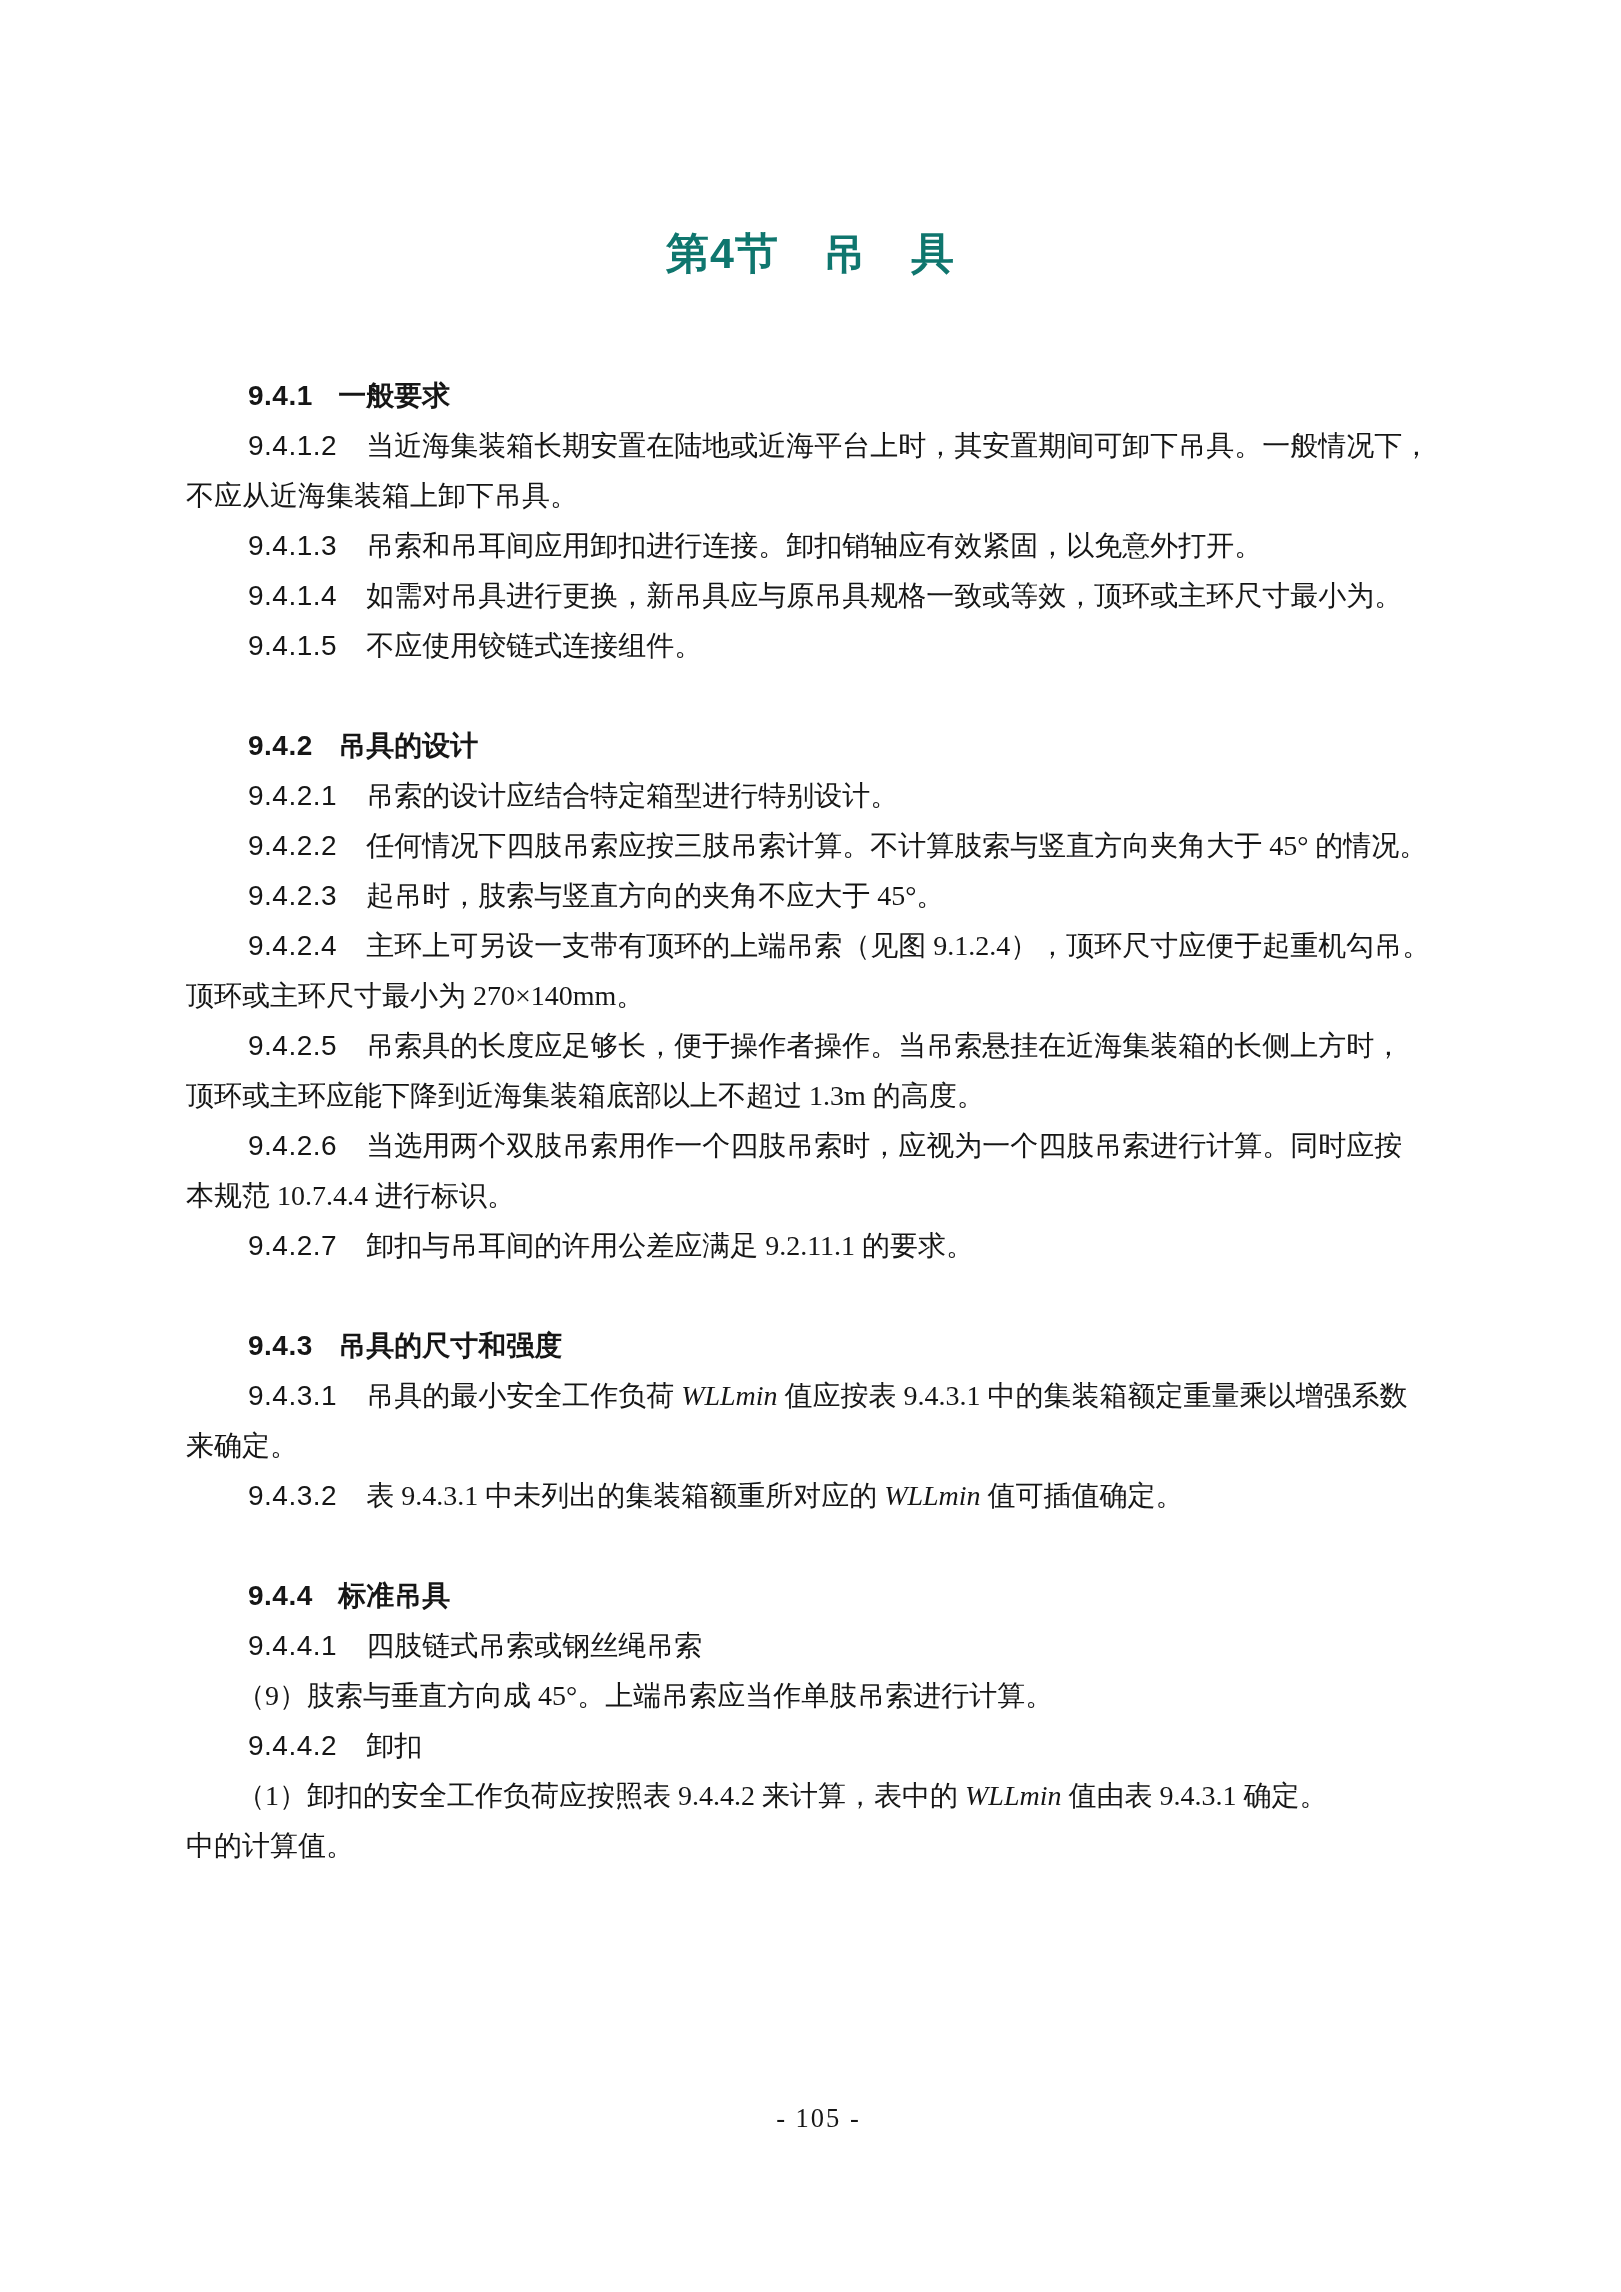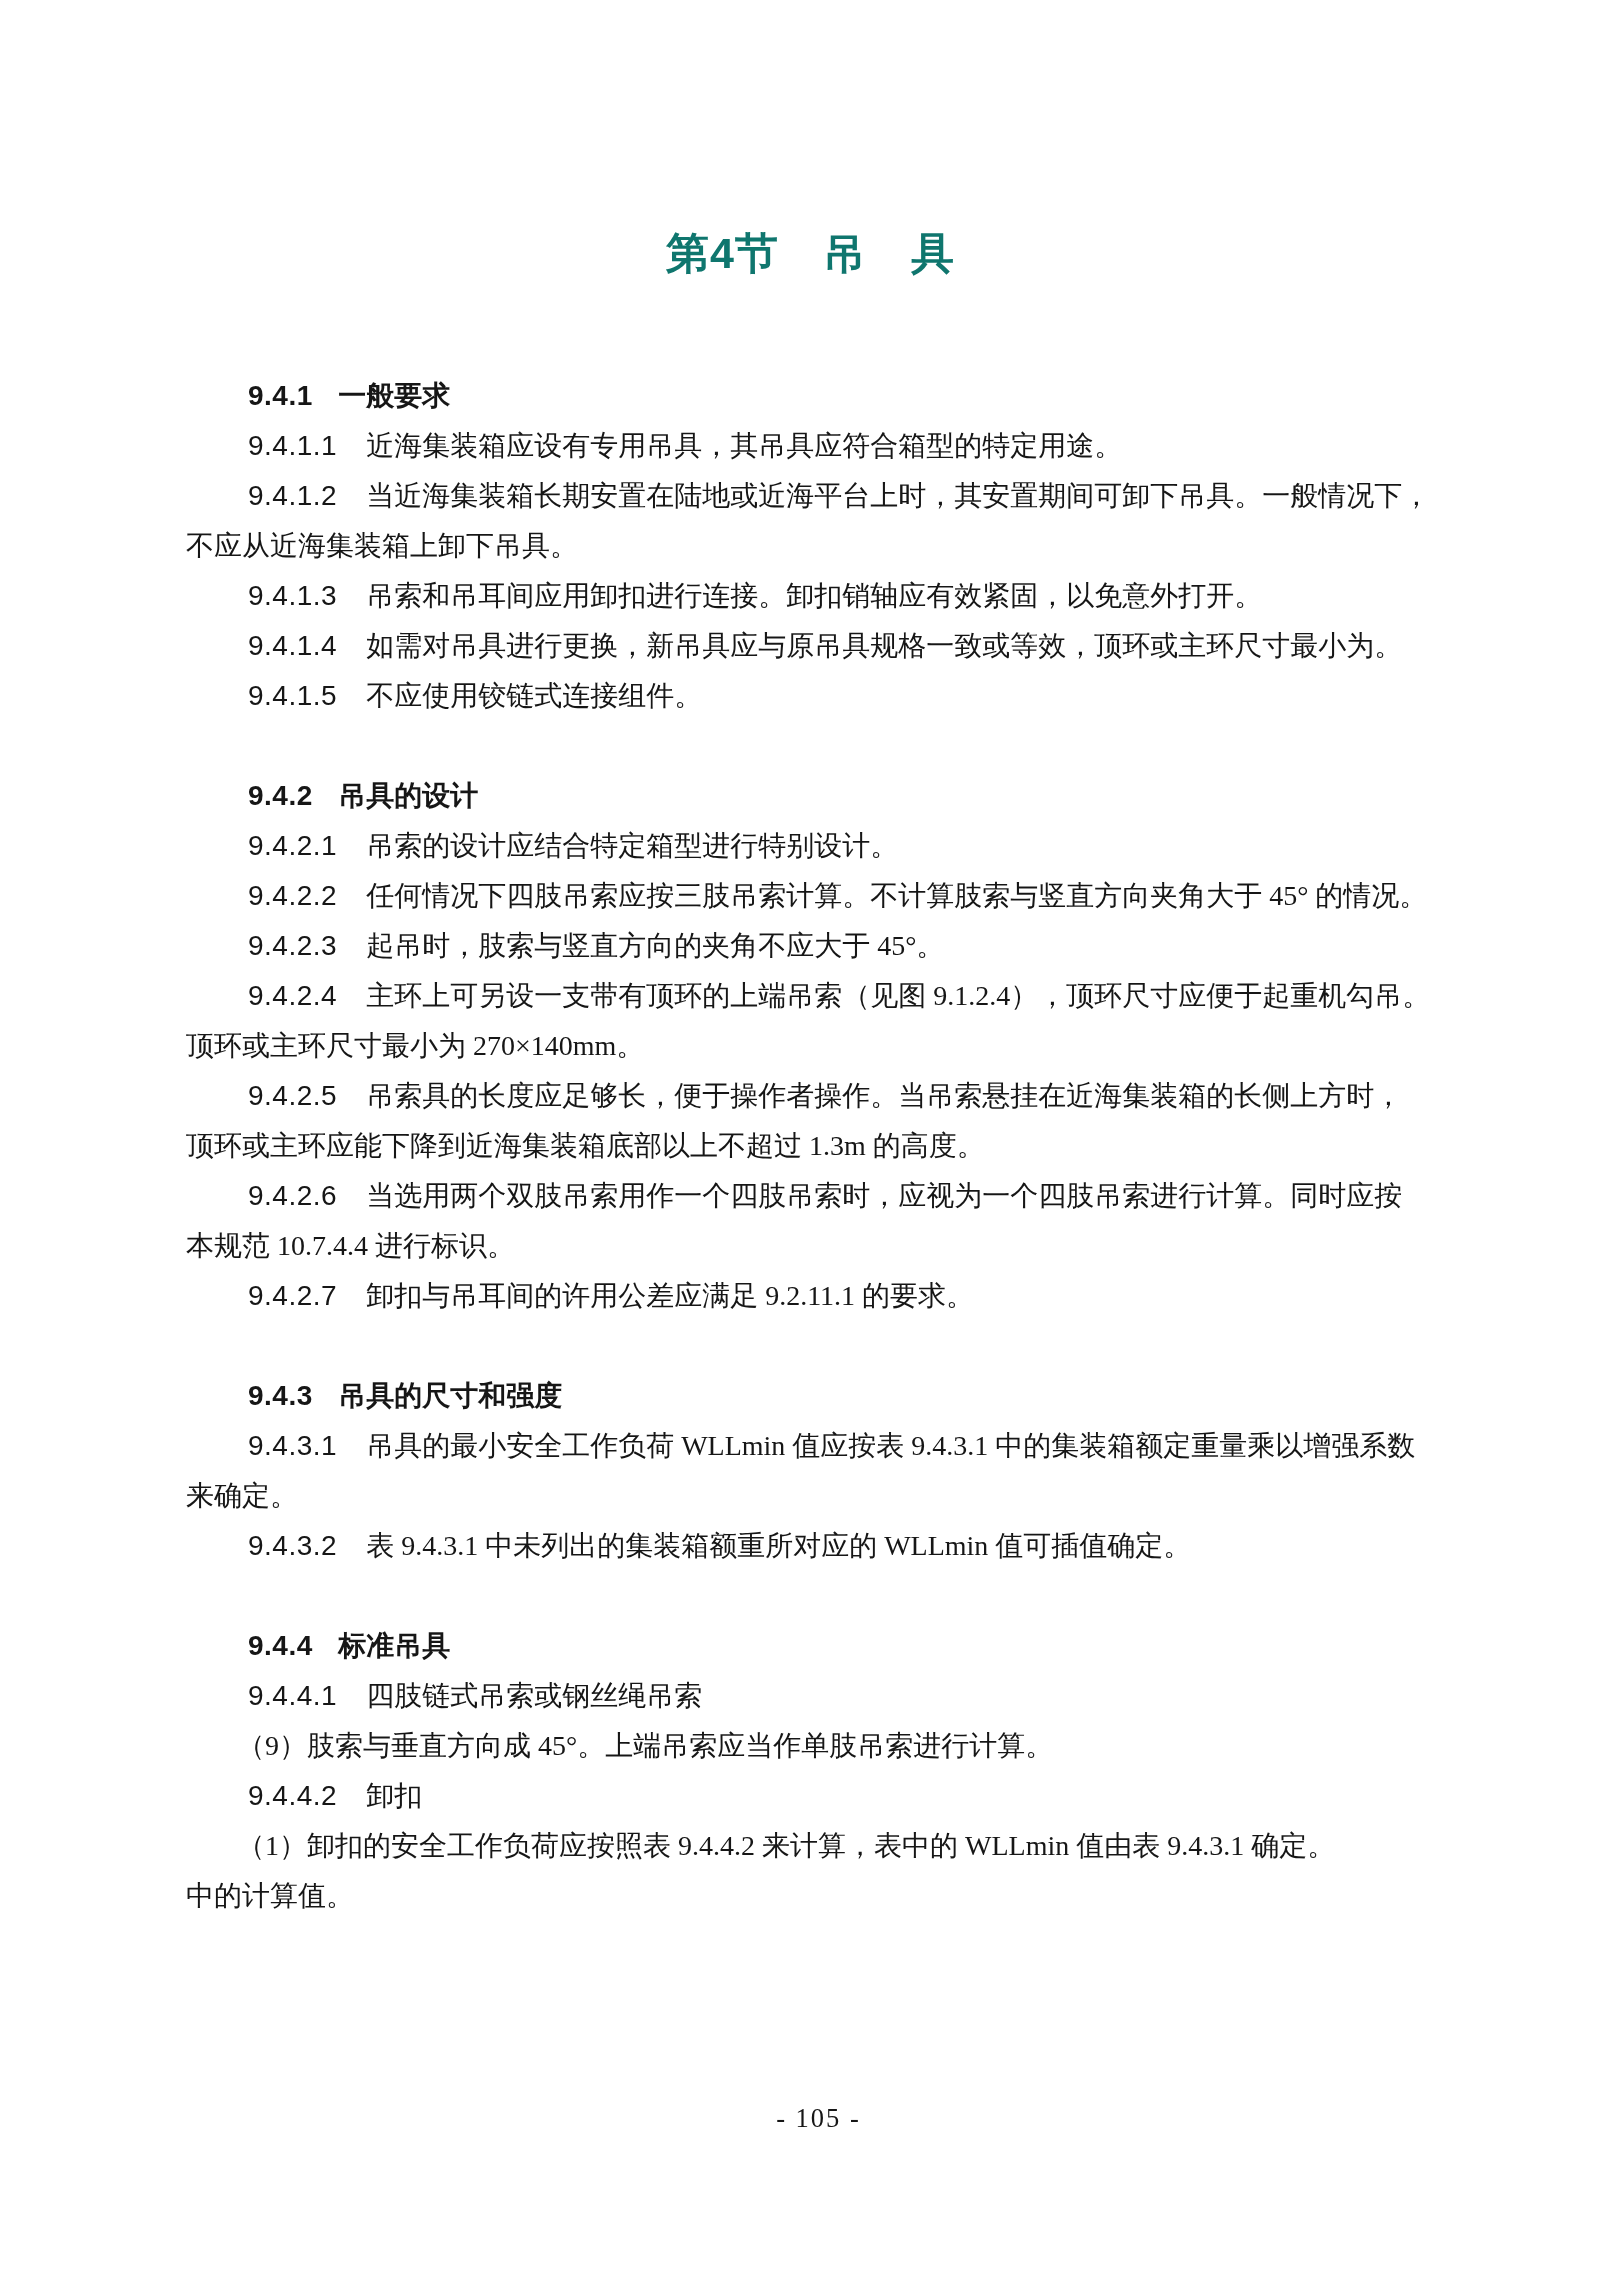--- a/index.html
+++ b/index.html
@@ -51,20 +51,21 @@
     white-space: nowrap;
   }
   .line.first { text-indent: 62px; }
   .line.first.list { text-indent: 51px; }
   .num {
     font-family: "Liberation Sans", "DejaVu Sans", sans-serif;
     margin-right: 29px;
     letter-spacing: 0.5px;
   }
   .wll {
+    font-style: italic;
     font-family: "Liberation Serif", "DejaVu Serif", serif;
   }
   .page-footer {
     position: absolute;
     left: 16px; right: 0;
     top: 2103px;
     text-align: center;
     font-size: 26.5px;
     letter-spacing: 2px;
     color: #161616;
@@ -72,23 +73,20 @@
 </style>
 </head>
 <body>
 
 <div class="page">
   <h1 class="doc-title">第4节　吊　具</h1>
   <div class="content" id="content">
   <section class="sec">
     <h2 class="sec-heading"><span class="num">9.4.1</span><span class="htext">一般要求</span></h2>
     <div class="items">
-  <p class="item">
-  <span class="line first"><span class="num">9.4.1.1</span><span class="ltext rich">近海集装箱应设有专用吊具，其吊具应符合箱型的特定用途。</span></span>
-</p>
 
   <p class="item">
   <span class="line first"><span class="num">9.4.1.2</span><span class="ltext rich">当近海集装箱长期安置在陆地或近海平台上时，其安置期间可卸下吊具。一般情况下，</span></span>
 
   <span class="line"><span class="ltext rich">不应从近海集装箱上卸下吊具。</span></span>
 </p>
 
   <p class="item">
   <span class="line first"><span class="num">9.4.1.3</span><span class="ltext rich">吊索和吊耳间应用卸扣进行连接。卸扣销轴应有效紧固，以免意外打开。</span></span>
 </p>

